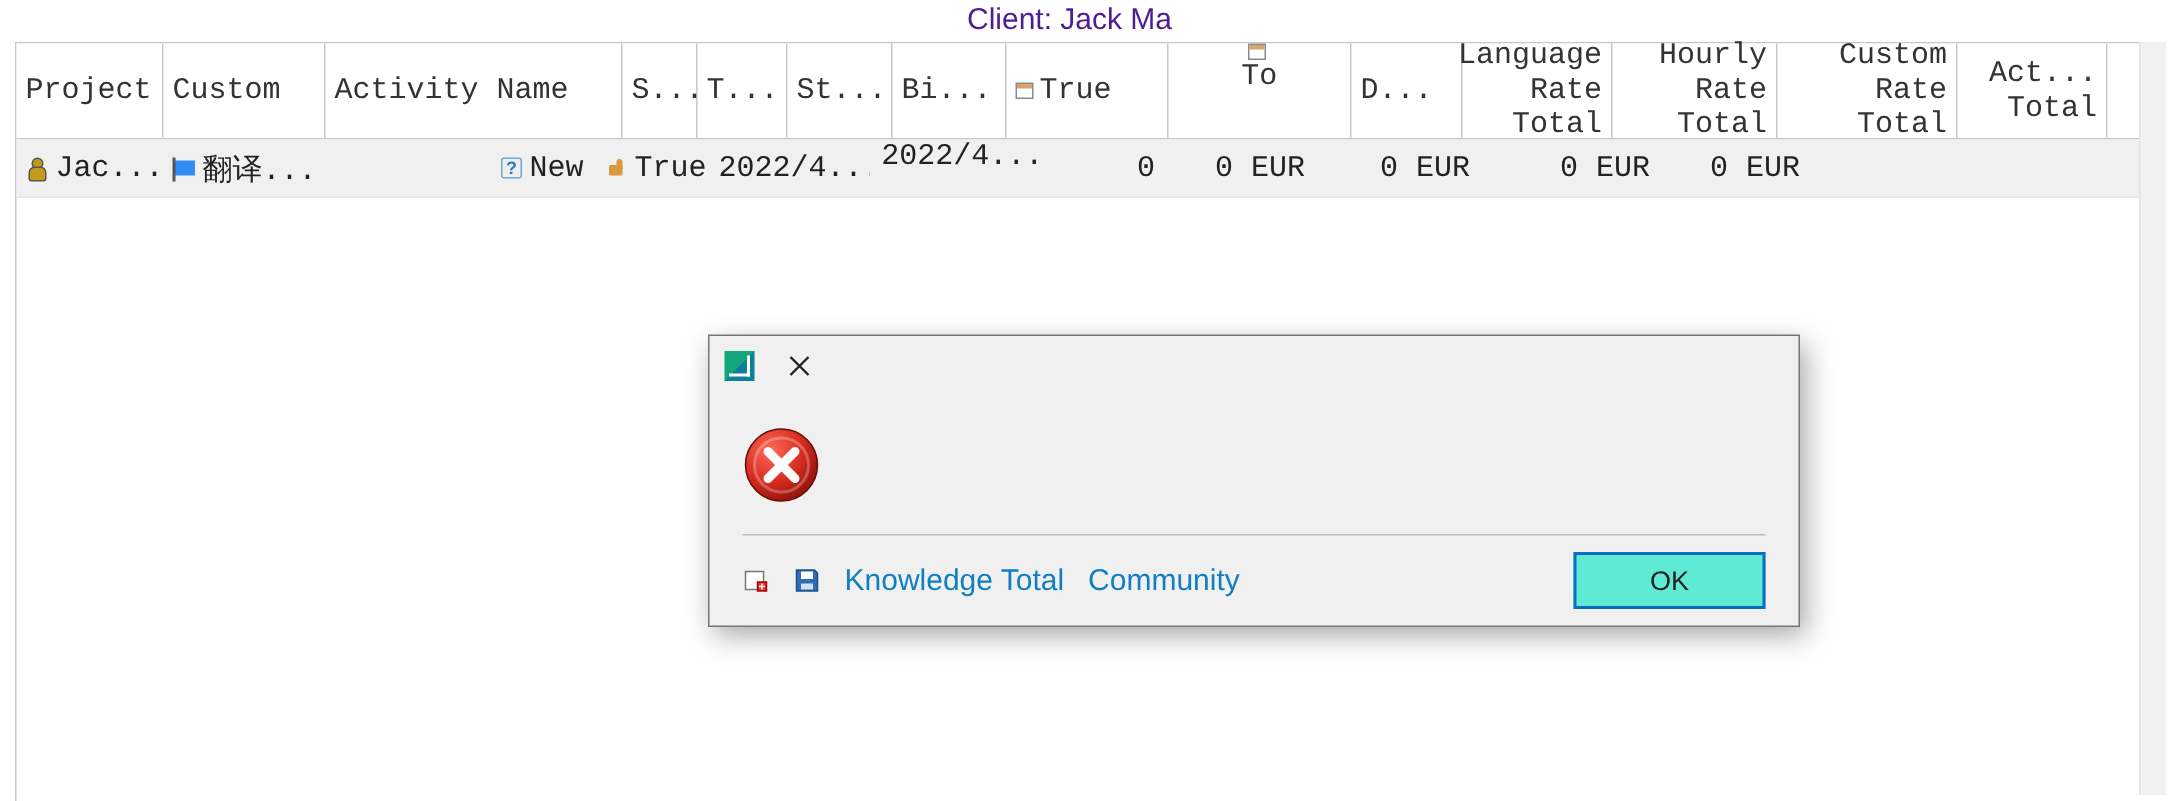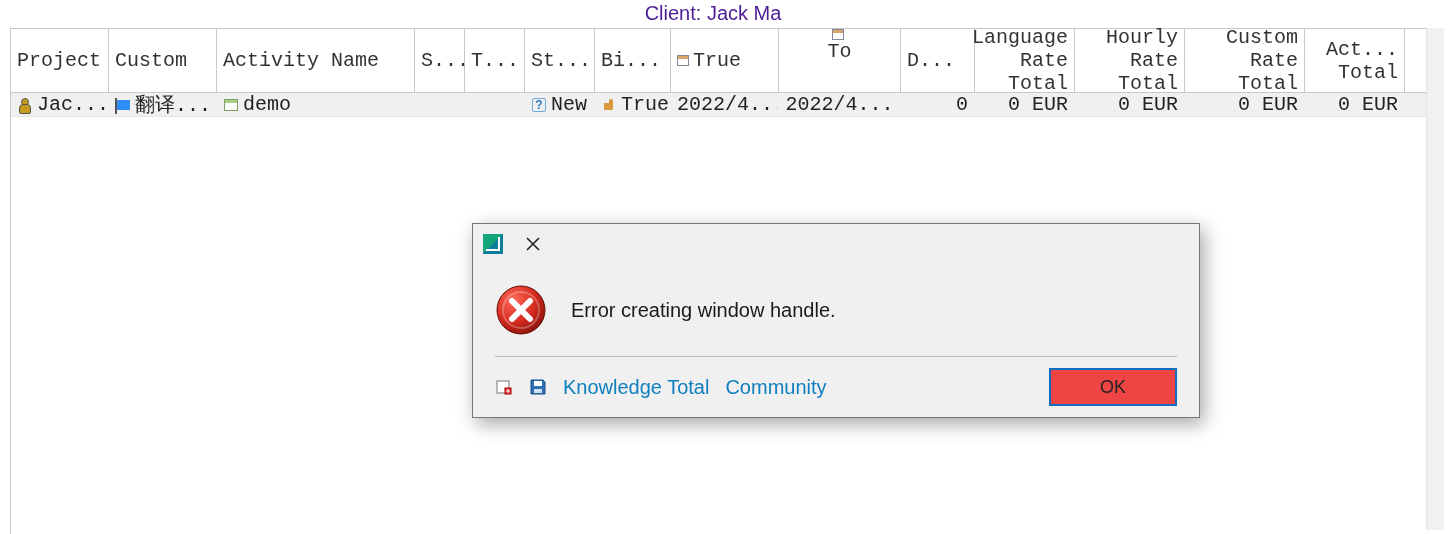--- a/index.html
+++ b/index.html
@@ -9,21 +9,21 @@
   .canvas{position:relative;width:1448px;height:534px;}
 
   
   .top-title{position:absolute;top:2px;left:0;width:1426px;text-align:center;color:#4c1d95;font-family:Arial,sans-serif;font-size:20px;}
 
   
   .grid{position:absolute;left:10px;top:28px;right:22px;bottom:0;border:1px solid #c8c8c8;border-right:none;border-bottom:none;background:#fff;}
   .hdr{display:flex;height:64px;background:#fff;border-bottom:1px solid #c8c8c8;}
   .hdr .cell{border-right:1px solid #c8c8c8;display:flex;align-items:center;padding:0 6px;color:#333;white-space:pre-wrap;}
   .hdr .cell.right{justify-content:flex-end;text-align:right;}
-  .row{display:flex;height:24px;background:#f0f0f0;border-bottom:1px solid #e6e6e6;}
+  .row{display:flex;height:39px;background:#f0f0f0;border-bottom:1px solid #e6e6e6;}
   .row .cell{border-right:1px solid #f0f0f0;display:flex;align-items:center;padding:0 6px;white-space:nowrap;overflow:hidden;}
   .row .cell.right{justify-content:flex-end;}
 
   
   .c0{width:98px;} .c1{width:108px;} .c2{width:198px;} .c3{width:50px;} .c4{width:60px;}
   .c5{width:70px;} .c6{width:76px;} .c7{width:108px;} .c8{width:122px;flex-direction:column;} .c9{width:74px;}
   .c10{width:100px;} .c11{width:110px;} .c12{width:120px;} .c13{width:100px;}
 
   
   .vscroll{position:absolute;top:28px;right:4px;width:18px;bottom:4px;background:#f1f1f1;border-left:1px solid #e3e3e3;}
@@ -53,21 +53,21 @@
   .dlg-close{width:40px;height:30px;display:flex;align-items:center;justify-content:center;color:#222;}
   .dlg-close svg{width:14px;height:14px;}
   .dlg-body{padding:20px 22px 10px 22px;display:flex;align-items:center;gap:24px;}
   .err-ico{width:52px;height:52px;flex:none;}
   .dlg-msg{font-size:20px;color:#1a1a1a;}
   .dlg-sep{height:1px;background:#bbb;margin:10px 22px 0 22px;}
   .dlg-foot{height:60px;display:flex;align-items:center;padding:0 22px;gap:16px;}
   .foot-ico{width:18px;height:18px;display:flex;align-items:center;justify-content:center;}
   .link{color:#0f7fbf;font-size:20px;text-decoration:none;cursor:pointer;}
   .spacer{flex:1;}
-  .okbtn{width:128px;height:38px;border:2px solid #0e6cc0;background:#ef4444;color:#222;font-size:18px;display:flex;align-items:center;justify-content:center;cursor:pointer;}
+  .okbtn{width:128px;height:38px;border:2px solid #0e6cc0;background:#5eead4;color:#222;font-size:18px;display:flex;align-items:center;justify-content:center;cursor:pointer;}
 </style>
 </head>
 <body>
 
 <div class="canvas">
   <div class="top-title">Client: Jack Ma</div>
 
   <div class="grid">
     <div class="hdr">
       <div class="cell c0 mono">Project</div>
@@ -98,26 +98,20 @@
           <span class="ico">
             <span class="person"></span>
           </span>
           <span>Jac...</span>
         </div>
       <div class="cell c1 mono">
           <span class="ico">
             <span class="flag"></span>
           </span>
           <span>翻译...</span>
-        </div>
-      <div class="cell c2 mono">
-          <span class="ico">
-            <span class="cal"></span>
-          </span>
-          <span>demo</span>
         </div>
       <div class="cell c3 mono"></div>
       <div class="cell c4 mono"></div>
       <div class="cell c5 mono">
           <span class="ico">
             <span class="q">?</span>
           </span>
           <span>New</span>
         </div>
       <div class="cell c6 mono">
@@ -153,21 +147,20 @@
           <radialGradient id="rg" cx="35%" cy="30%" r="75%">
             <stop offset="0%" stop-color="#ff6a5a"></stop>
               <stop offset="60%" stop-color="#d52b1e"></stop>
               <stop offset="100%" stop-color="#8e140c"></stop>
           </radialGradient>
         </defs>
         <circle cx="26" cy="26" r="24" fill="url(#rg)" stroke="#6a0d07" stroke-width="1"></circle>
         <circle cx="26" cy="26" r="18" fill="none" stroke="#fff" stroke-opacity=".25" stroke-width="2"></circle>
         <path d="M17 17 L35 35 M35 17 L17 35" stroke="#fff" stroke-width="6" stroke-linecap="round"></path>
       </svg>
-      <div class="dlg-msg">Error creating window handle.</div>
     </div>
     <div class="dlg-sep"></div>
     <div class="dlg-foot">
       <span class="foot-ico">
         <svg viewBox="0 0 18 18">
             <rect x="2" y="3" width="12" height="12" fill="#fff" stroke="#777"></rect>
             <rect x="10" y="10" width="6" height="6" fill="#d33" stroke="#a00"></rect>
             <path d="M11 13 h4 M13 11 v4" stroke="#fff" stroke-width="1"></path>
           </svg>
       </span>

